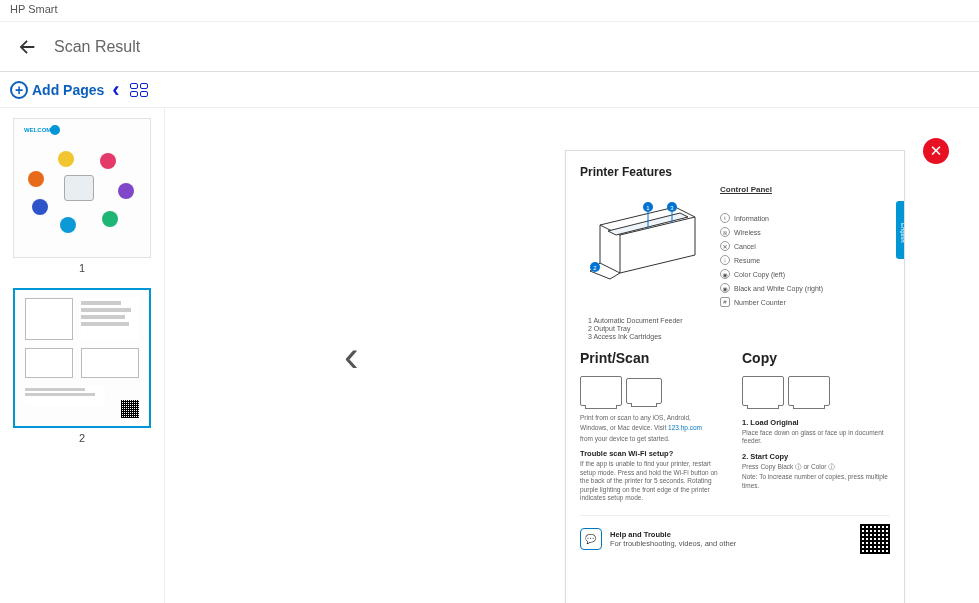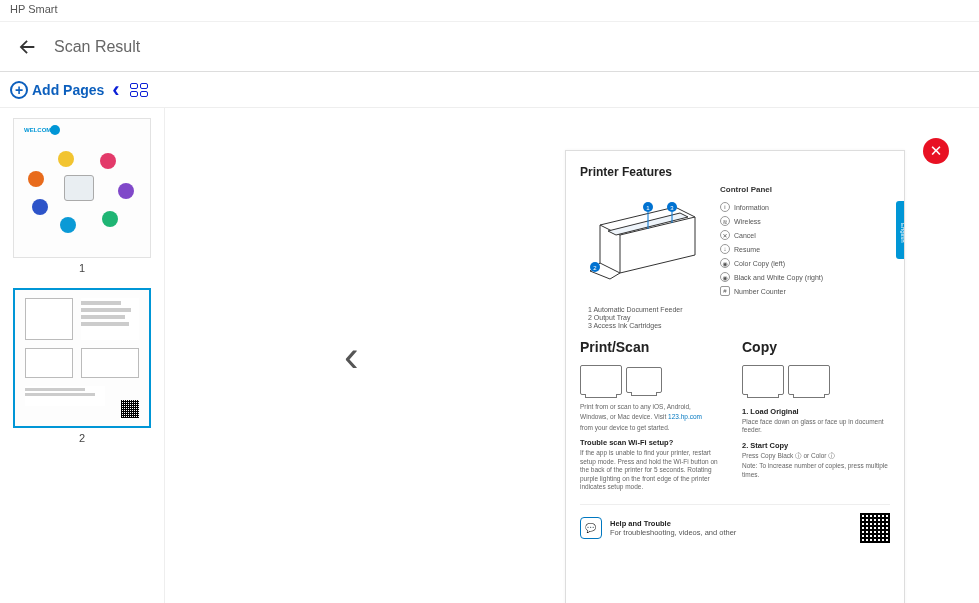--- a/index.html
+++ b/index.html
@@ -189,21 +189,21 @@
   .features-row { display: flex; gap: 10px; }
   .printer-diagram {
     width: 130px; height: 110px;
     position: relative;
   }
   .printer-diagram svg { width: 100%; height: 100%; }
   .labels-col { flex:1; }
   .labels-col .lbl { display:flex; align-items:center; gap:4px; margin: 4px 0; font-size:7px; color:#555;}
   .lbl .ic { width:10px; height:10px; border:1px solid #999; border-radius:50%; font-size:6px; display:flex;align-items:center;justify-content:center;}
   .lbl .ic.sq { border-radius:2px; }
-  .cpanel-title { font-size:8px; font-weight:700; color:#333; margin-bottom:8px;}
+  .cpanel-title { font-size:8px; font-weight:700; color:#333; margin-bottom:19px;text-decoration:underline;}
 
   .numlist { margin: 6px 0 10px 8px; font-size:7px; color:#555; }
   .numlist div { margin:1px 0; }
 
   .two-col { display:flex; gap:14px; margin-top:6px;}
   .col { flex:1; }
   .col h3 { font-size:14px; font-weight:700; color:#222; margin-bottom:4px;}
   .mini-img {
     width: 100%; height: 42px;
     display:flex; gap:4px; align-items:center; justify-content:flex-start;

